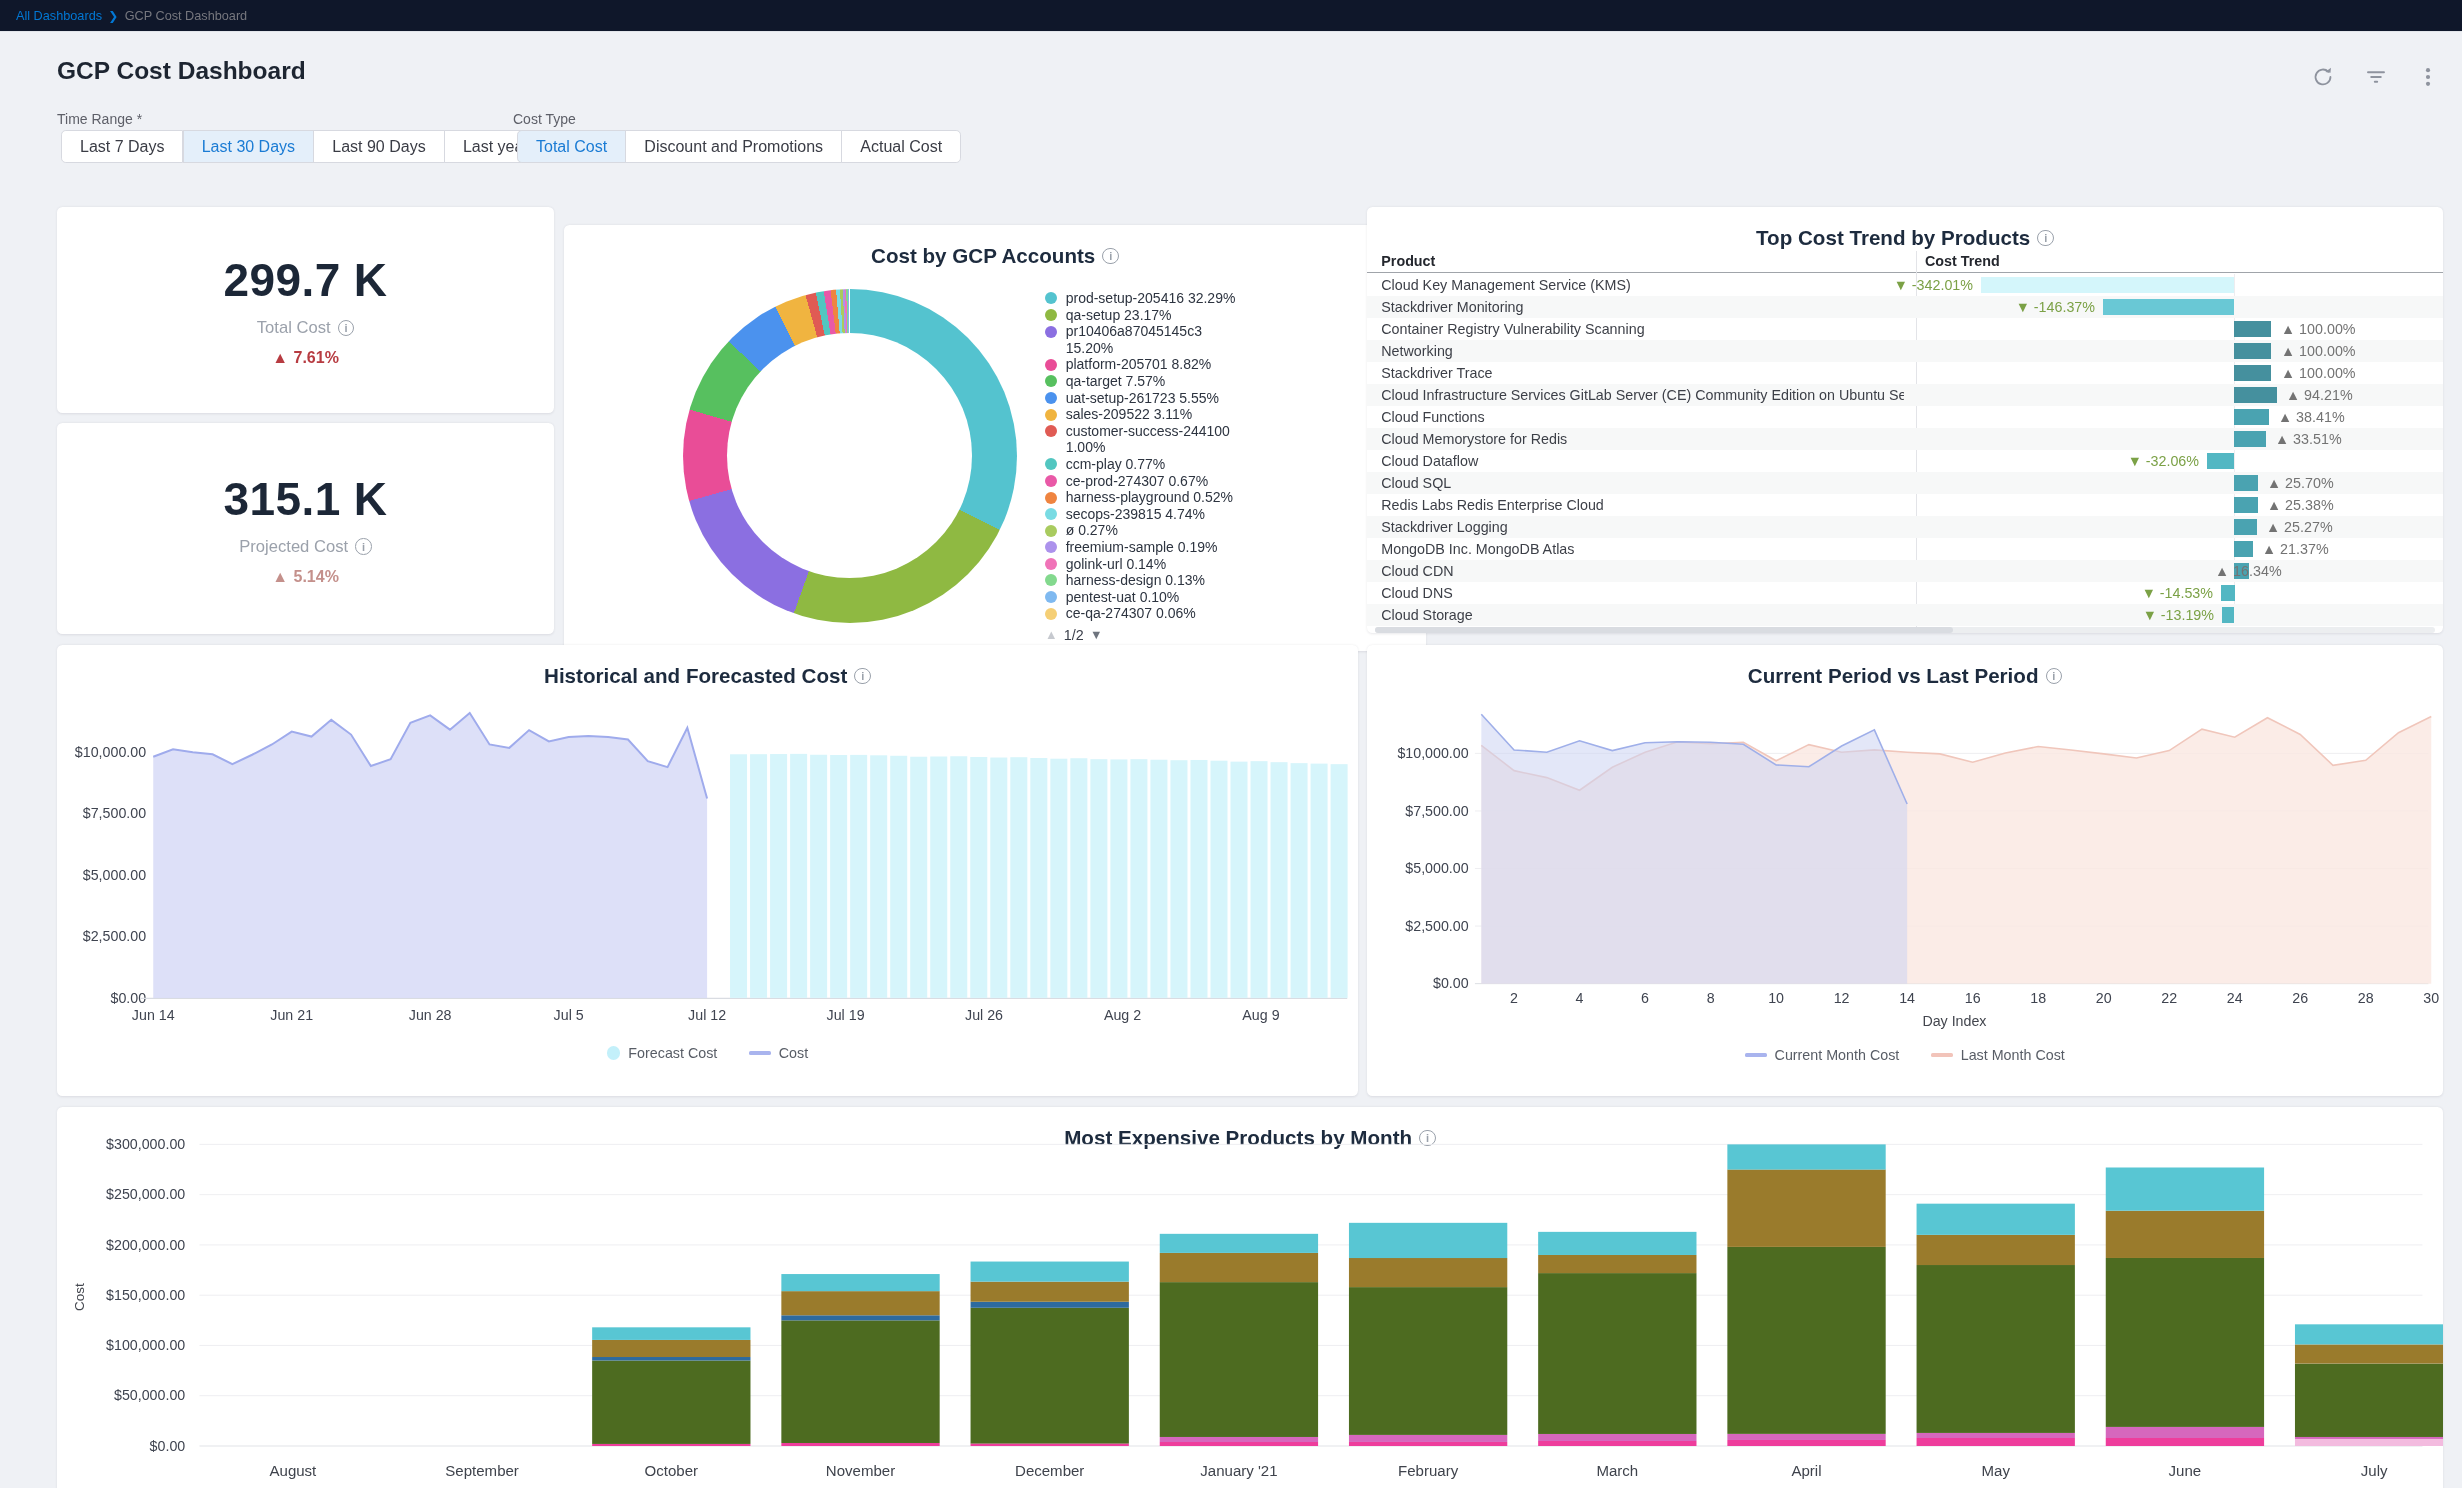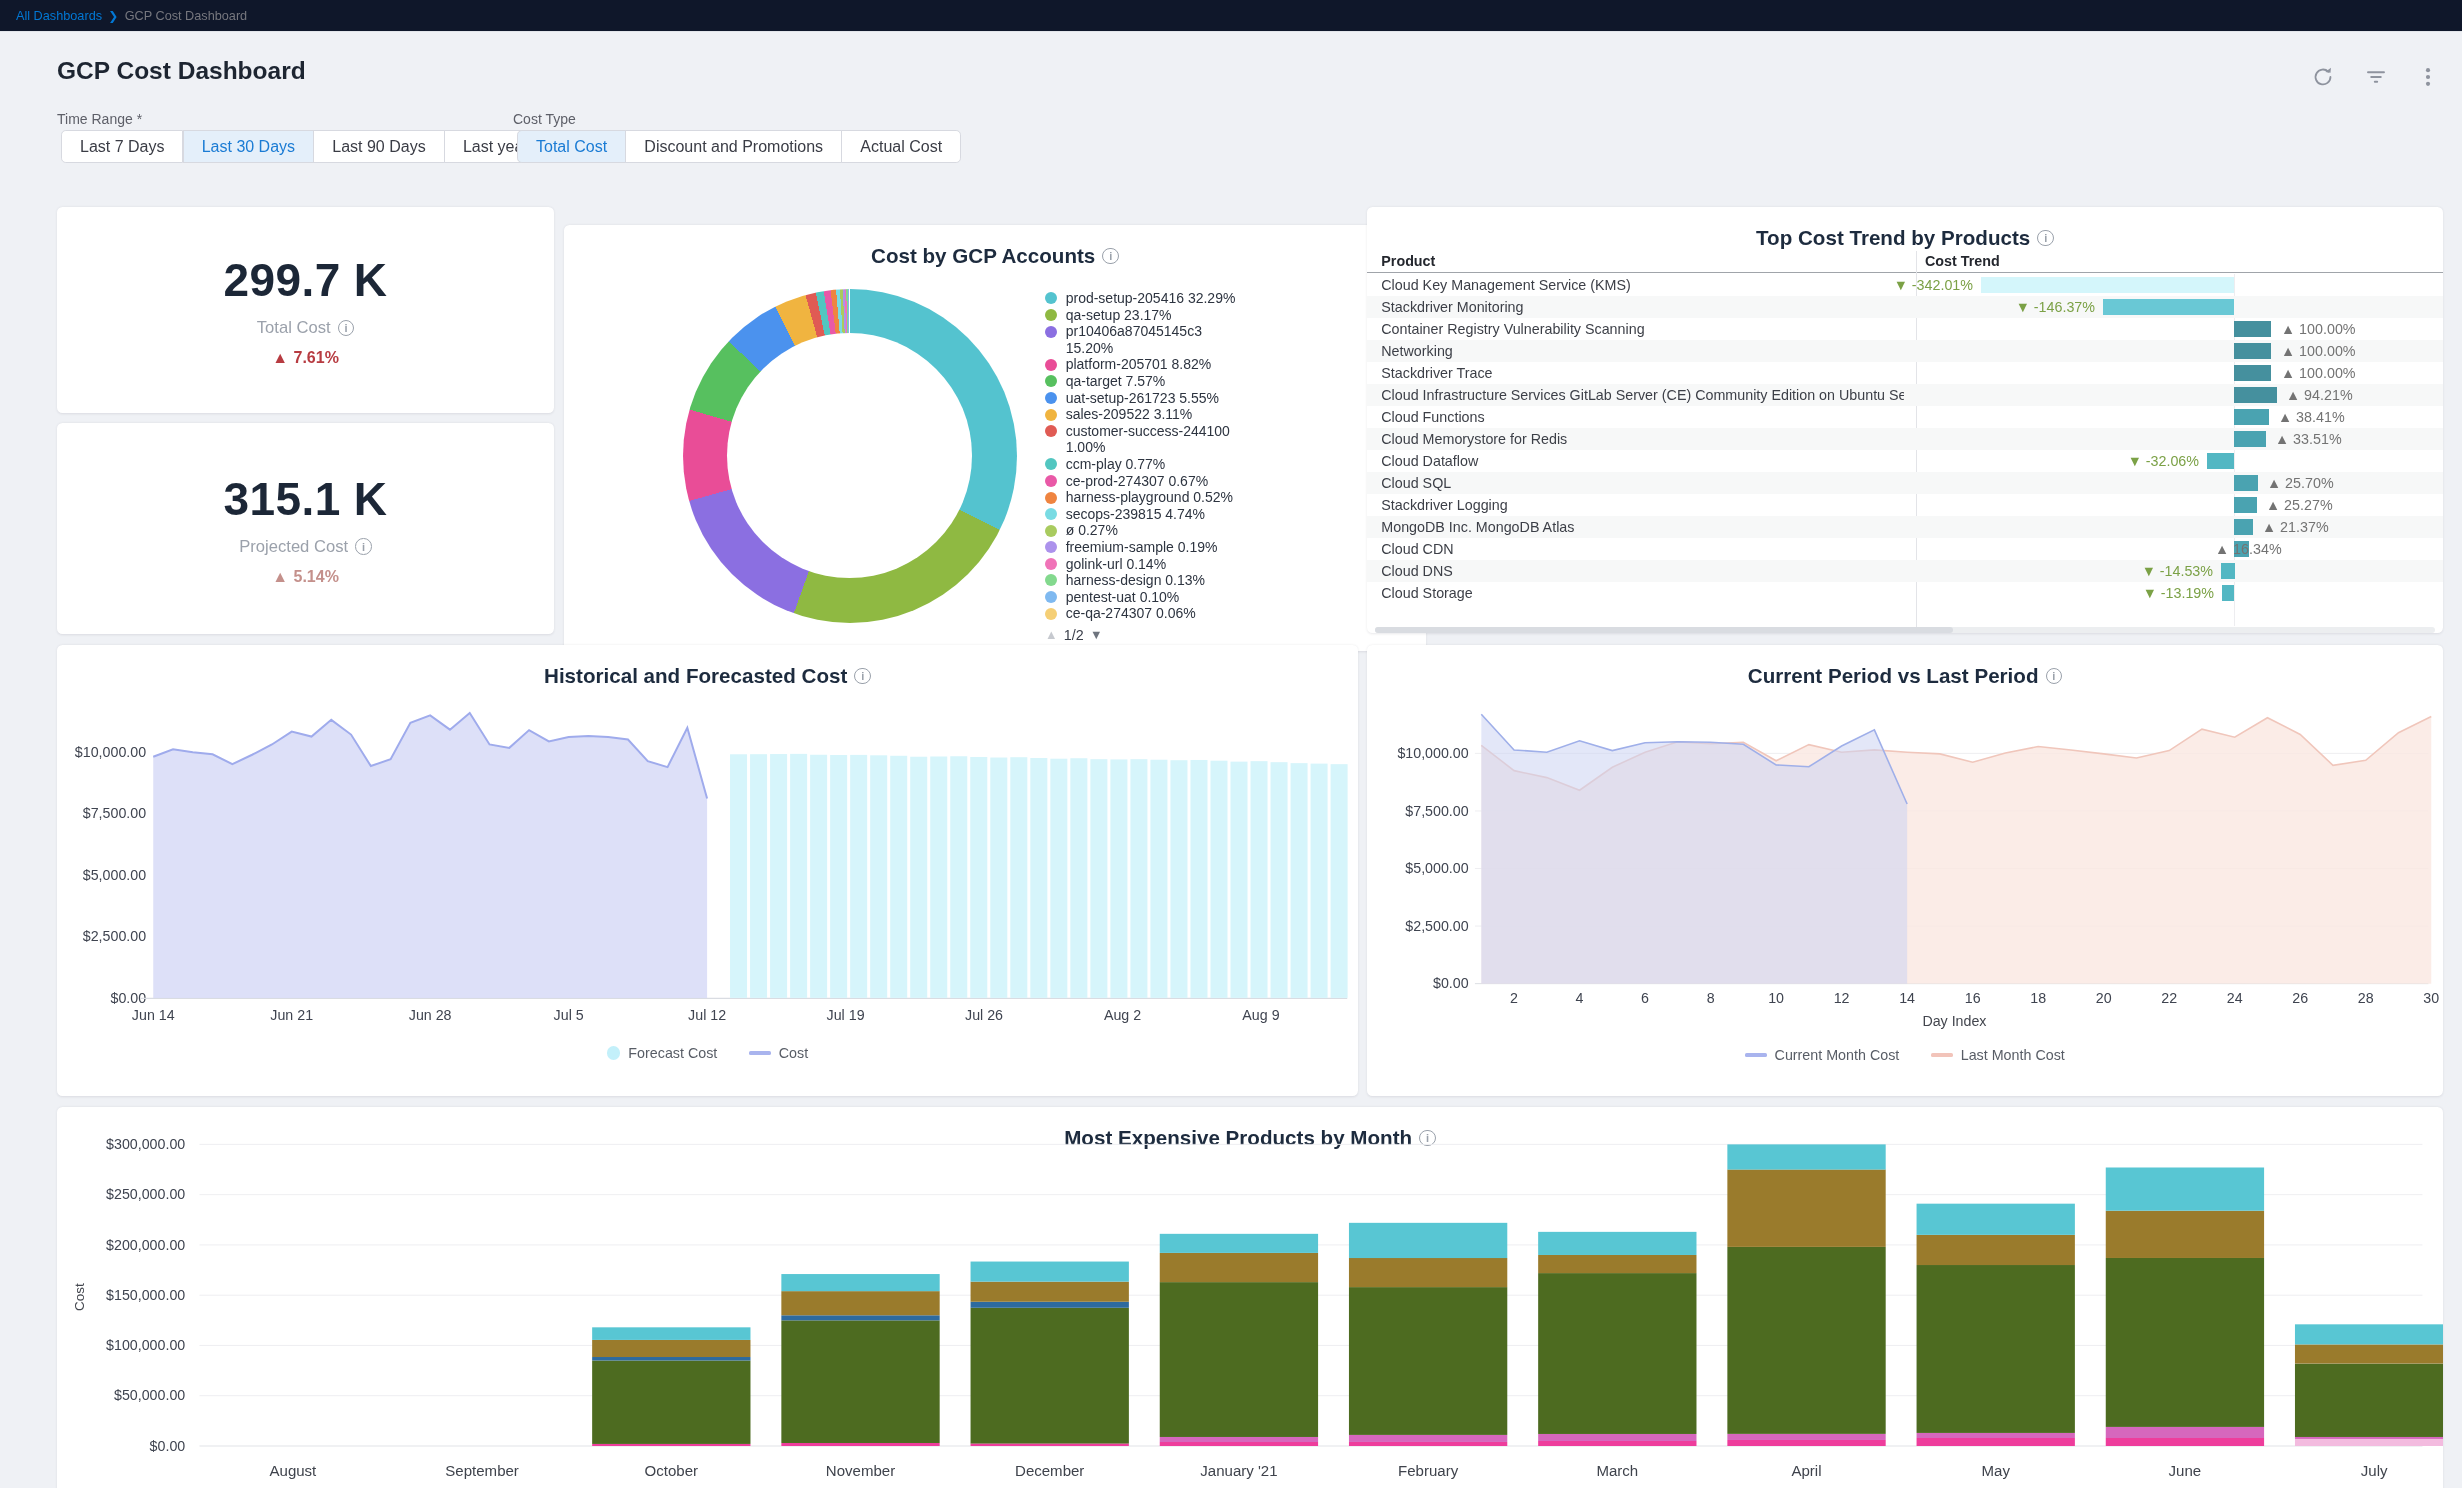--- a/index.html
+++ b/index.html
@@ -287,20 +287,25 @@
         </div>
         <div class="trow">
           <span class="tprod">Cloud Dataflow</span>
           <div class="tbar" style="width: 27px; background: rgb(83, 183, 195); left: 840px;"></div>
           <span class="tpct pct-dn" style="right: 244px;">▼ -32.06%</span>
         </div>
         <div class="trow">
           <span class="tprod">Cloud SQL</span>
           <div class="tbar" style="width: 24px; background: rgb(74, 163, 177); left: 867px;"></div>
           <span class="tpct pct-up" style="left: 900px;">▲ 25.70%</span>
+        </div>
+        <div class="trow">
+          <span class="tprod">Redis Labs Redis Enterprise Cloud</span>
+          <div class="tbar" style="width: 24px; background: rgb(74, 163, 177); left: 867px;"></div>
+          <span class="tpct pct-up" style="left: 900px;">▲ 25.38%</span>
         </div>
         <div class="trow">
           <span class="tprod">Stackdriver Logging</span>
           <div class="tbar" style="width: 23px; background: rgb(74, 163, 177); left: 867px;"></div>
           <span class="tpct pct-up" style="left: 899px;">▲ 25.27%</span>
         </div>
         <div class="trow">
           <span class="tprod">MongoDB Inc. MongoDB Atlas</span>
           <div class="tbar" style="width: 19px; background: rgb(74, 163, 177); left: 867px;"></div>
           <span class="tpct pct-up" style="left: 895px;">▲ 21.37%</span>

